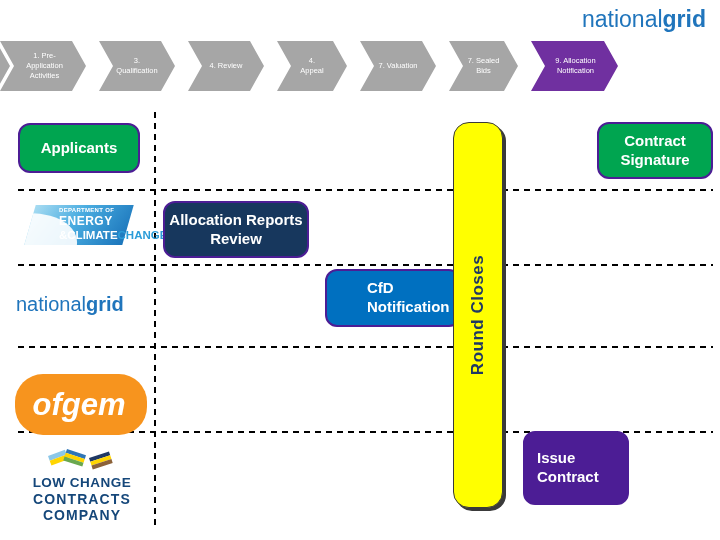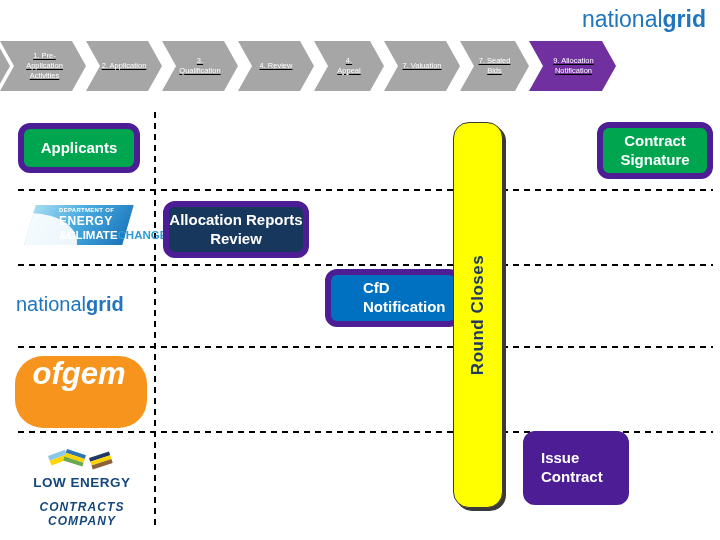--- a/index.html
+++ b/index.html
@@ -4,21 +4,21 @@
 <style>
   html,body{margin:0;padding:0;}
   body{
     width:720px;height:540px;position:relative;overflow:hidden;
     background:#ffffff;font-family:"Liberation Sans",sans-serif;
   }
   
   .brand-top{position:absolute;top:6px;right:14px;font-size:23px;color:#2075BC;z-index:2;}
   .brand-bold{font-weight:bold;}
   
-  .steps{position:absolute;left:0;top:41px;width:716px;height:50px;display:flex;gap:0;z-index:2;text-decoration:underline;}
+  .steps{position:absolute;left:0;top:41px;width:716px;height:50px;display:flex;gap:13px;z-index:2;}
   .step{
     flex:0 0 auto;background:#A6A6A6;color:#fff;
     clip-path:polygon(14px 50%,0 0,calc(100% - 14px) 0,100% 50%,calc(100% - 14px) 100%,0 100%);
     display:flex;align-items:center;justify-content:center;text-align:center;
     font-size:7.5px;line-height:1.3;box-sizing:border-box;padding:0 16px;
   }
   .step-tip{position:absolute;left:-22px;top:41px;width:32px;height:50px;background:#A6A6A6;
     clip-path:polygon(14px 50%,0 0,calc(100% - 14px) 0,100% 50%,calc(100% - 14px) 100%,0 100%);z-index:1;}
   .s1{width:86px;padding:0 17px 0 20px;}
   .s2{width:76px;padding:0 9px;}
@@ -29,21 +29,21 @@
   .s7{width:69px;}
   .s8{width:73px;padding:0 9px 0 15px;}
   .s9{width:87px;background:#7030A0;padding:0 14px 0 16px;}
   
   .vline{position:absolute;left:154px;top:112px;width:2px;height:417px;z-index:1;
     background:repeating-linear-gradient(to bottom,#000 0 6px,transparent 6px 11px);}
   .hline{position:absolute;left:18px;width:695px;height:2px;z-index:1;
     background:repeating-linear-gradient(to right,#000 0 6px,transparent 6px 11px);}
   .h1{top:189px;} .h2{top:264px;} .h3{top:346px;} .h4{top:431px;}
   
-  .box{position:absolute;border:6px solid #4c1d95;border-radius:12px;color:#fff;font-weight:bold;
+  .box{position:absolute;border:2px solid #4c1d95;border-radius:12px;color:#fff;font-weight:bold;
     font-size:15px;line-height:1.25;display:flex;align-items:center;box-sizing:border-box;z-index:3;}
   .box.center{justify-content:center;text-align:center;}
   .box.left{justify-content:flex-end;text-align:left;padding-left:12px;}
   .applicants{left:18px;top:123px;width:122px;height:50px;background:#00A550;}
   .contract-signature{left:597px;top:122px;width:116px;height:57px;background:#00A550;}
   .allocation-reports{left:163px;top:201px;width:146px;height:57px;background:#17375D;}
   .cfd-notification{left:325px;top:269px;width:136px;height:58px;background:#0070C0;}
   .cfd-notification .lbl{display:inline-block;max-width:92px;}
   .issue-contract{left:523px;top:431px;width:106px;height:74px;background:#4c1d95;}
   
@@ -59,38 +59,37 @@
   .decc-swoosh{position:absolute;left:-62px;bottom:-40px;width:115px;height:72px;background:#fff;
     border-radius:50%;opacity:.9;}
   .decc-text{position:absolute;left:45px;top:4px;color:#fff;white-space:nowrap;}
   .decc-t1{font-size:6px;font-weight:bold;letter-spacing:.3px;}
   .decc-t2{font-size:12px;font-weight:bold;letter-spacing:.5px;margin-top:1px;}
   .decc-t3{font-size:11.5px;font-weight:bold;margin-top:1px;}
   .decc-blue{color:#2B9CD8;}
   
   .brand-mid{position:absolute;left:16px;top:293px;font-size:20px;color:#2075BC;z-index:2;}
   
-  .ofgem{position:absolute;left:15px;top:356px;width:132px;height:72px;background:#F7941E;
-    border-radius:28px;display:flex;align-items:flex-start;justify-content:center;z-index:2;}
+  .ofgem{position:absolute;left:15px;top:374px;width:132px;height:61px;background:#F7941E;
+    border-radius:28px;display:flex;align-items:center;justify-content:center;z-index:2;}
   .ofgem span{color:#fff;font-size:31px;font-weight:bold;font-style:italic;padding-right:4px;}
   
   .lccc{position:absolute;left:20px;top:446px;width:124px;text-align:center;color:#15477A;z-index:2;}
   .lccc svg{display:block;margin:0 auto;}
   .lccc-l1{font-size:13.5px;font-weight:bold;letter-spacing:.5px;margin-top:1px;}
-  .lccc-l2{font-size:12px;font-weight:bold;letter-spacing:1.1px;margin-top:10px;font-style:italic;}
+  .lccc-l2{font-size:14px;font-weight:bold;letter-spacing:1.1px;margin-top:1px;}
 </style>
 </head>
 <body>
 
 <div class="brand-top"><span>national</span><span class="brand-bold">grid</span></div>
 
 <div class="step-tip"></div>
 <div class="steps">
   <div class="step s1">1. Pre-Application Activities</div>
-  <div class="step s2">2. Application</div>
   <div class="step s3">3. Qualification</div>
   <div class="step s4">4. Review</div>
   <div class="step s5">4. Appeal</div>
   <div class="step s6">7. Valuation</div>
   <div class="step s7">7. Sealed Bids</div>
   <div class="step s9">9. Allocation Notification</div>
 </div>
 
 <div class="vline"></div>
 <div class="hline h1"></div>
@@ -149,15 +148,15 @@
       <rect width="20" height="4" fill="#2E75B6"></rect>
         <rect y="4" width="20" height="4" fill="#FFD500"></rect>
         <rect y="8" width="20" height="4" fill="#6AA84F"></rect>
     </g>
     <g transform="translate(49,12) rotate(-18)">
       <rect width="21" height="4" fill="#1F3864"></rect>
         <rect y="4" width="21" height="4" fill="#FFD500"></rect>
         <rect y="8" width="21" height="4" fill="#8C6239"></rect>
     </g>
   </svg>
-  <div class="lccc-l1">LOW ENERGY</div>
+  <div class="lccc-l1">LOW CHANGE</div>
   <div class="lccc-l2">CONTRACTS COMPANY</div>
 </div>
 
 </body></html>

